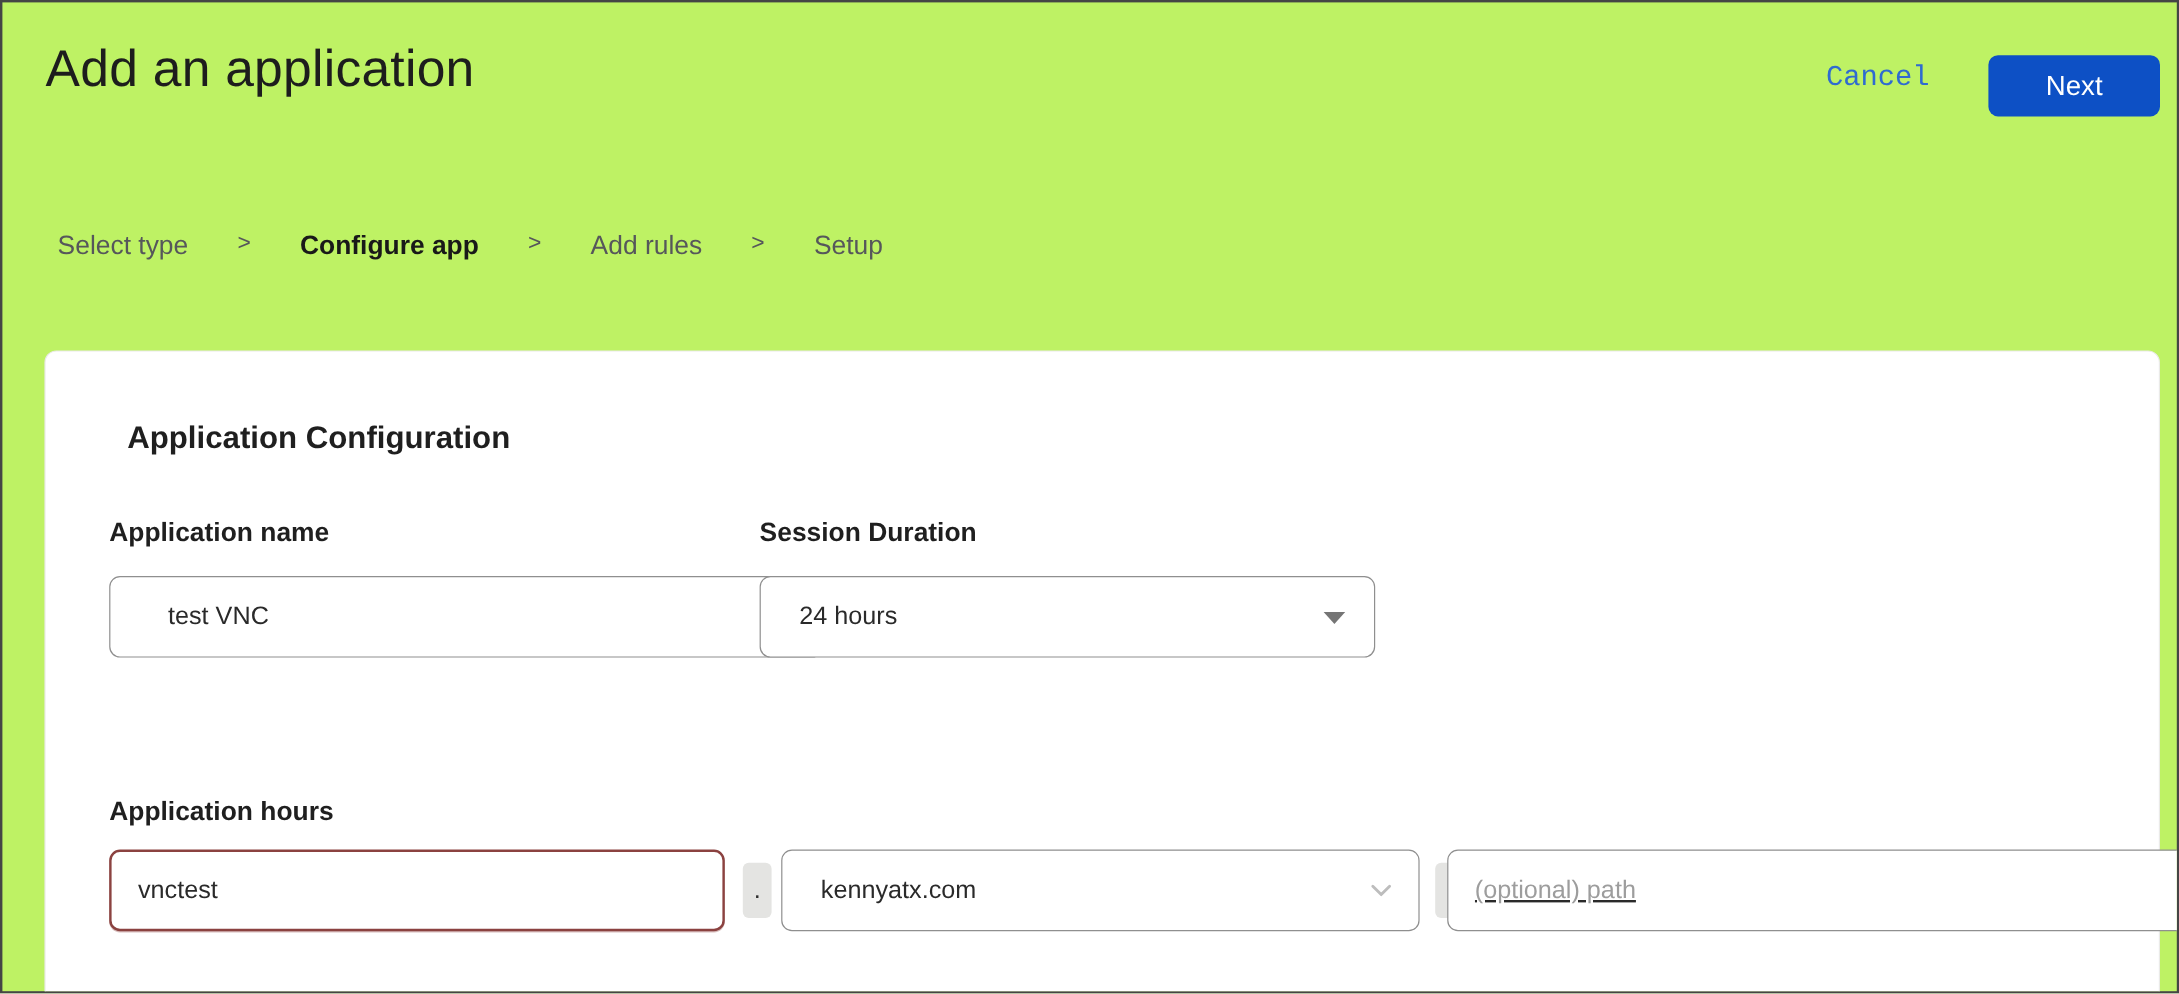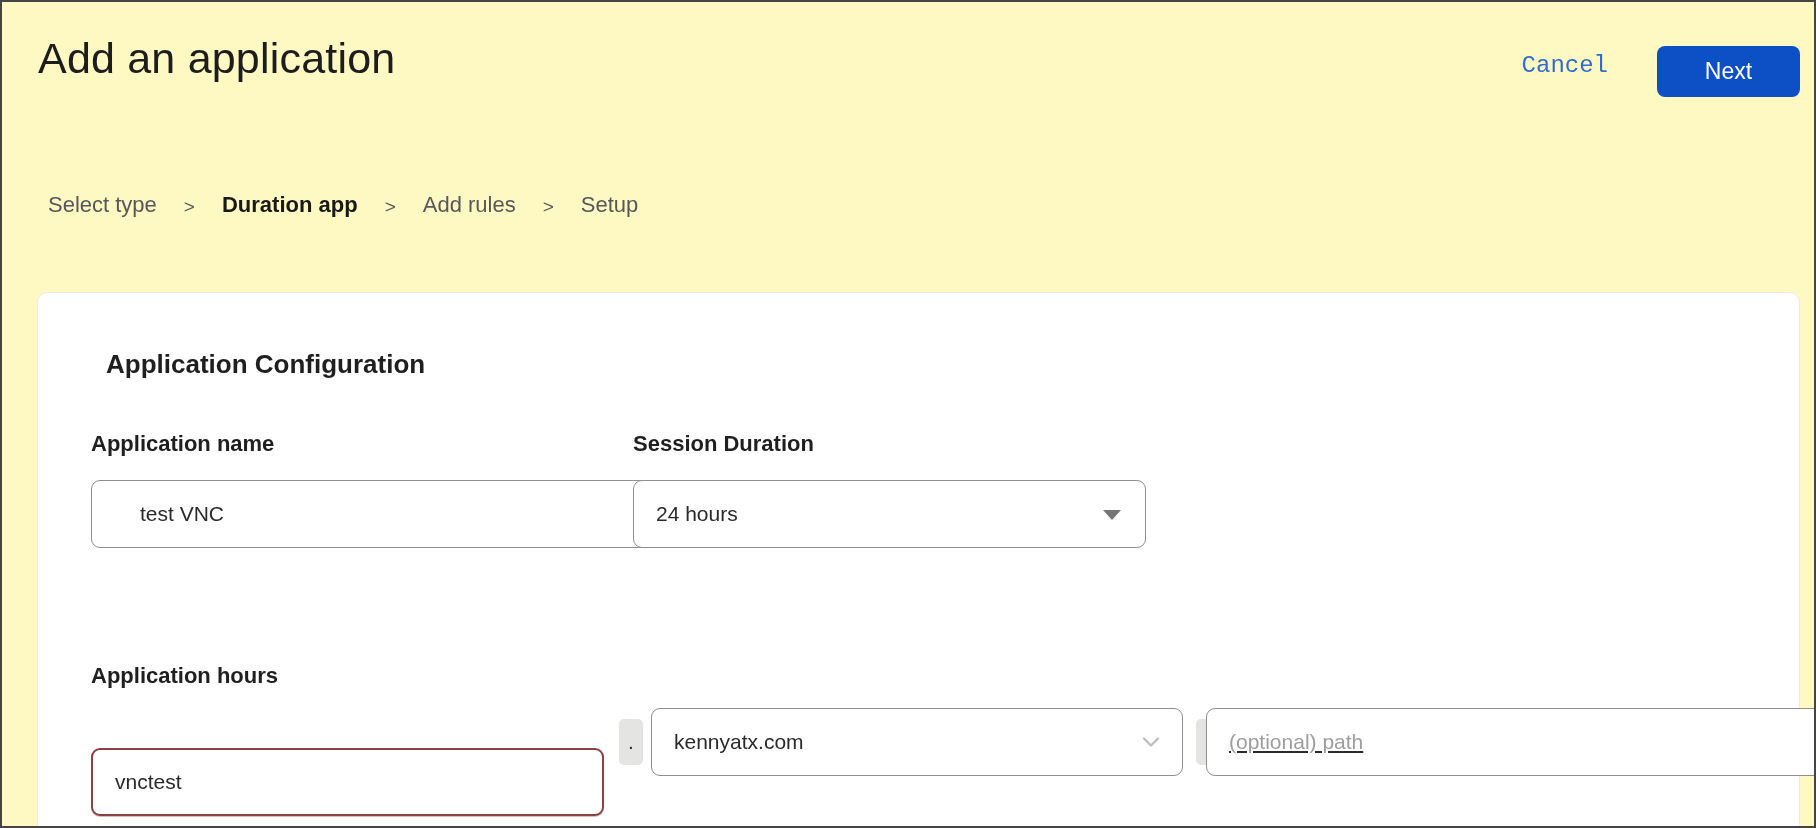--- a/index.html
+++ b/index.html
@@ -5,21 +5,21 @@
   * { margin: 0; padding: 0; box-sizing: border-box; }
   html, body { width: 1816px; height: 828px; }
   body {
     font-family: "Liberation Sans", sans-serif;
     background: #ffffff;
   }
   .page {
     position: relative;
     width: 1816px;
     height: 828px;
-    background: #fef9c3;
+    background: #bef264;
     border: 2px solid #454545;
     overflow: hidden;
   }
   
   .page-title {
     position: absolute;
     left: 36px;
     top: 32px;
     font-size: 43px;
     font-weight: 400;
@@ -50,22 +50,22 @@
     border: none;
     border-radius: 8px;
     cursor: pointer;
   }
   
   .breadcrumb {
     position: absolute;
     left: 46px;
     top: 190px;
     display: flex;
-    align-items: flex-end;
-    gap: 27px;
+    align-items: flex-start;
+    gap: 41px;
     font-size: 22px;
     color: #56575b;
   }
   .breadcrumb .step { cursor: default; }
   .breadcrumb .step.current { font-weight: 700; color: #191919; }
   .breadcrumb .sep { font-size: 19px; color: #56575b; }
   
   .card {
     position: absolute;
     left: 35px;
@@ -111,42 +111,41 @@
   .input-name { left: 53px; top: 187px; width: 595px; padding-left: 48px; }
 
   .select-box {
     position: absolute;
     height: 68px;
     border: 1.5px solid #8f8f8f;
     border-radius: 9px;
     background: #ffffff;
     display: flex;
     align-items: center;
-    padding: 0 22px;
+    padding: 0 32px;
     font-size: 21px;
     color: #2a2a2a;
     cursor: pointer;
   }
   .select-session { left: 595px; top: 187px; width: 513px; }
   .select-session .caret {
     position: absolute;
     right: 24px;
     top: 50%;
     margin-top: -4px;
     width: 0; height: 0;
     border-left: 9px solid transparent;
     border-right: 9px solid transparent;
     border-top: 10px solid #757575;
   }
 
   .input-subdomain {
     left: 53px; top: 415px; width: 513px;
     border: 2px solid #8b4240;
     box-shadow: 0 1px 0 0 rgba(139,66,64,0.35);
-    margin-top: 40px;
   }
   .sep-chip {
     position: absolute;
     top: 426px;
     height: 46px;
     background: #e4e4e2;
     border-radius: 5px;
     color: #2f2f2f;
     font-size: 21px;
     display: flex;
@@ -171,21 +170,21 @@
 
 <div class="page">
 
   <h1 class="page-title">Add an application</h1>
   <button class="cancel-link">Cancel</button>
   <button class="next-button">Next</button>
 
   <nav class="breadcrumb">
     <span class="step">Select type</span>
     <span class="sep">&gt;</span>
-    <span class="step current">Duration app</span>
+    <span class="step current">Configure app</span>
     <span class="sep">&gt;</span>
     <span class="step">Add rules</span>
     <span class="sep">&gt;</span>
     <span class="step">Setup</span>
   </nav>
 
   <section class="card">
 
     <h2 class="section-title">Application Configuration</h2>
 

